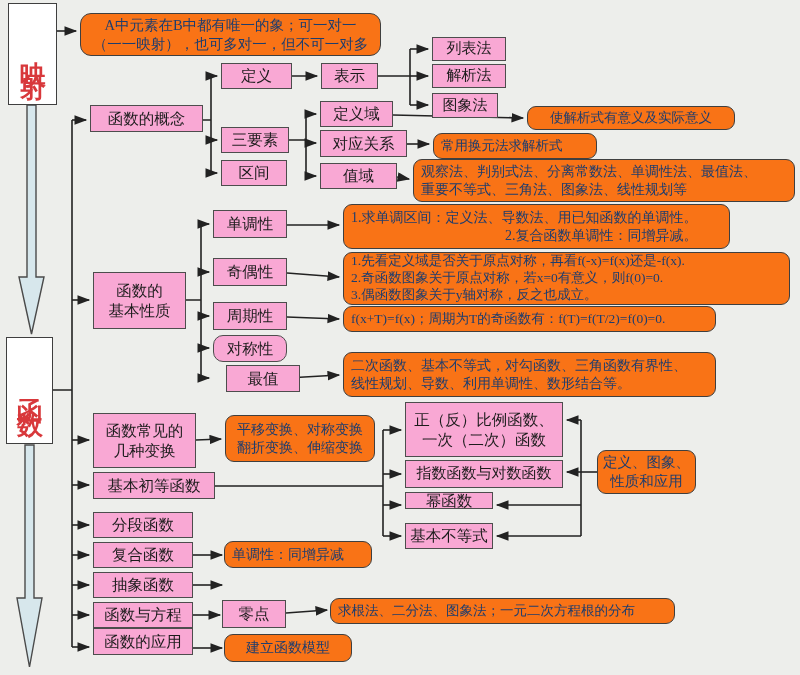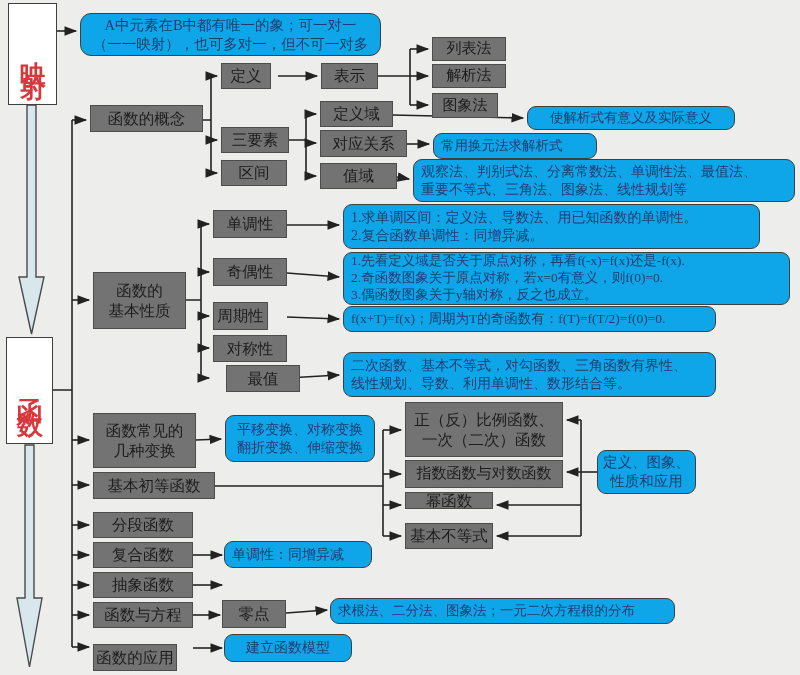--- a/index.html
+++ b/index.html
@@ -1,22 +1,22 @@
 <!DOCTYPE html>
 <html><head>
 <meta charset="utf-8">
 <style>
   html,body{margin:0;padding:0;background:#edeeeb;}
   .stage{position:relative;width:800px;height:675px;background:#edeeeb;overflow:hidden;
          font-family:"Liberation Serif","DejaVu Serif",serif;}
   svg.wires{position:absolute;left:0;top:0;width:800px;height:675px;}
   .box,.note,.spine{position:absolute;display:flex;align-items:center;justify-content:center;
          text-align:center;white-space:pre-line;box-sizing:border-box;line-height:1.28;}
-  .box{background:#737373;border:1.6px solid #4d4d4d;color:#1c1c1c;font-size:15.5px;}
-  .note{background:#0ea5e9;border:1.6px solid #3f3f3f;border-radius:9px;color:#1e3d6e;font-size:14px;}
+  .box{background:#f9a8d4;border:1.6px solid #4d4d4d;color:#1c1c1c;font-size:15.5px;}
+  .note{background:#f97316;border:1.6px solid #3f3f3f;border-radius:9px;color:#1e3d6e;font-size:14px;}
   .note.sm{font-size:13.5px;}
   .left{justify-content:flex-start;text-align:left;padding:12px 7px;}
   .spine{background:#ffffff;border:1.8px solid #3f3f3f;color:#d8383b;font-weight:bold;font-size:26px;
          writing-mode:vertical-rl;text-orientation:upright;letter-spacing:13px;}
 </style>
 </head>
 <body>
 
 <div class="stage">
 
@@ -88,43 +88,43 @@
     <polygon points="25,445 34,445 34,598 42,598 29.5,667 17,598 25,598" fill="#d7e7ec" stroke="#4a4a4a" stroke-width="1.4"></polygon>
   </svg>
 
   <div class="spine" style="left:8px;top:3px;width:49px;height:102px;">映射</div>
   <div class="spine" style="left:6px;top:337px;width:47px;height:107px;">函数</div>
 
   <div class="note" style="left:80px;top:13px;width:301px;height:43px;font-size:14.5px;border-radius:11px;">A中元素在B中都有唯一的象；可一对一
 （一一映射），也可多对一，但不可一对多</div>
 
   <div class="box" style="left:90px;top:105px;width:113px;height:27px;">函数的概念</div>
-  <div class="box" style="left:221px;top:63px;width:50px;height:26px;">定义</div>
+  <div class="box" style="left:221px;top:63px;width:71px;height:26px;">定义</div>
   <div class="box" style="left:321px;top:63px;width:57px;height:26px;">表示</div>
   <div class="box" style="left:432px;top:37px;width:74px;height:24px;font-size:15px;">列表法</div>
   <div class="box" style="left:432px;top:64px;width:74px;height:24px;font-size:15px;">解析法</div>
   <div class="box" style="left:432px;top:93px;width:66px;height:25px;font-size:15px;">图象法</div>
   <div class="box" style="left:221px;top:127px;width:68px;height:26px;">三要素</div>
   <div class="box" style="left:221px;top:160px;width:66px;height:26px;">区间</div>
   <div class="box" style="left:320px;top:101px;width:73px;height:26px;">定义域</div>
   <div class="box" style="left:320px;top:130px;width:87px;height:27px;">对应关系</div>
   <div class="box" style="left:320px;top:163px;width:77px;height:26px;">值域</div>
   <div class="note sm" style="left:527px;top:106px;width:208px;height:24px;">使解析式有意义及实际意义</div>
   <div class="note sm left" style="left:433px;top:133px;width:164px;height:25px;">常用换元法求解析式</div>
   <div class="note left" style="left:413px;top:159px;width:382px;height:43px;">观察法、判别式法、分离常数法、单调性法、最值法、
 重要不等式、三角法、图象法、线性规划等</div>
 
   <div class="box" style="left:93px;top:272px;width:93px;height:57px;">函数的
 基本性质</div>
   <div class="box" style="left:213px;top:210px;width:74px;height:28px;">单调性</div>
   <div class="box" style="left:213px;top:258px;width:74px;height:28px;">奇偶性</div>
-  <div class="box" style="left:213px;top:302px;width:55px;height:28px;">周期性</div>
-  <div class="box" style="left:213px;top:335px;width:74px;height:27px;">对称性</div>
+  <div class="box" style="left:213px;top:302px;width:74px;height:28px;">周期性</div>
+  <div class="box" style="left:213px;top:335px;width:74px;height:27px;border-radius:10px;">对称性</div>
   <div class="box" style="left:226px;top:365px;width:74px;height:27px;">最值</div>
-  <div class="note left" style="left:343px;top:204px;width:417px;height:45px;">1.求单调区间：定义法、导数法、用已知函数的单调性。
+  <div class="note left" style="left:343px;top:204px;width:387px;height:45px;text-align:right;">1.求单调区间：定义法、导数法、用已知函数的单调性。
 2.复合函数单调性：同增异减。</div>
   <div class="note sm left" style="left:343px;top:252px;width:447px;height:53px;line-height:1.25;">1.先看定义域是否关于原点对称，再看f(-x)=f(x)还是-f(x).
 2.奇函数图象关于原点对称，若x=0有意义，则f(0)=0.
 3.偶函数图象关于y轴对称，反之也成立。</div>
   <div class="note sm left" style="left:343px;top:306px;width:373px;height:26px;">f(x+T)=f(x)；周期为T的奇函数有：f(T)=f(T/2)=f(0)=0.</div>
   <div class="note left" style="left:343px;top:352px;width:373px;height:45px;">二次函数、基本不等式，对勾函数、三角函数有界性、
 线性规划、导数、利用单调性、数形结合等。</div>
 
   <div class="box" style="left:93px;top:413px;width:103px;height:55px;">函数常见的
 几种变换</div>
@@ -139,16 +139,16 @@
   <div class="note" style="left:597px;top:450px;width:99px;height:44px;font-size:14.5px;">定义、图象、
 性质和应用</div>
 
   <div class="box" style="left:93px;top:512px;width:100px;height:26px;">分段函数</div>
   <div class="box" style="left:93px;top:542px;width:100px;height:26px;">复合函数</div>
   <div class="note left" style="left:224px;top:541px;width:148px;height:27px;">单调性：同增异减</div>
   <div class="box" style="left:93px;top:572px;width:100px;height:26px;">抽象函数</div>
   <div class="box" style="left:93px;top:602px;width:100px;height:26px;">函数与方程</div>
   <div class="box" style="left:222px;top:600px;width:64px;height:28px;">零点</div>
   <div class="note sm left" style="left:330px;top:598px;width:345px;height:24px;">求根法、二分法、图象法；一元二次方程根的分布</div>
-  <div class="box" style="left:93px;top:644px;width:84px;height:27px;">函数的应用</div>
+  <div class="box" style="left:93px;top:628px;width:100px;height:27px;">函数的应用</div>
   <div class="note" style="left:224px;top:634px;width:128px;height:28px;">建立函数模型</div>
 
 </div>
 
 </body></html>

